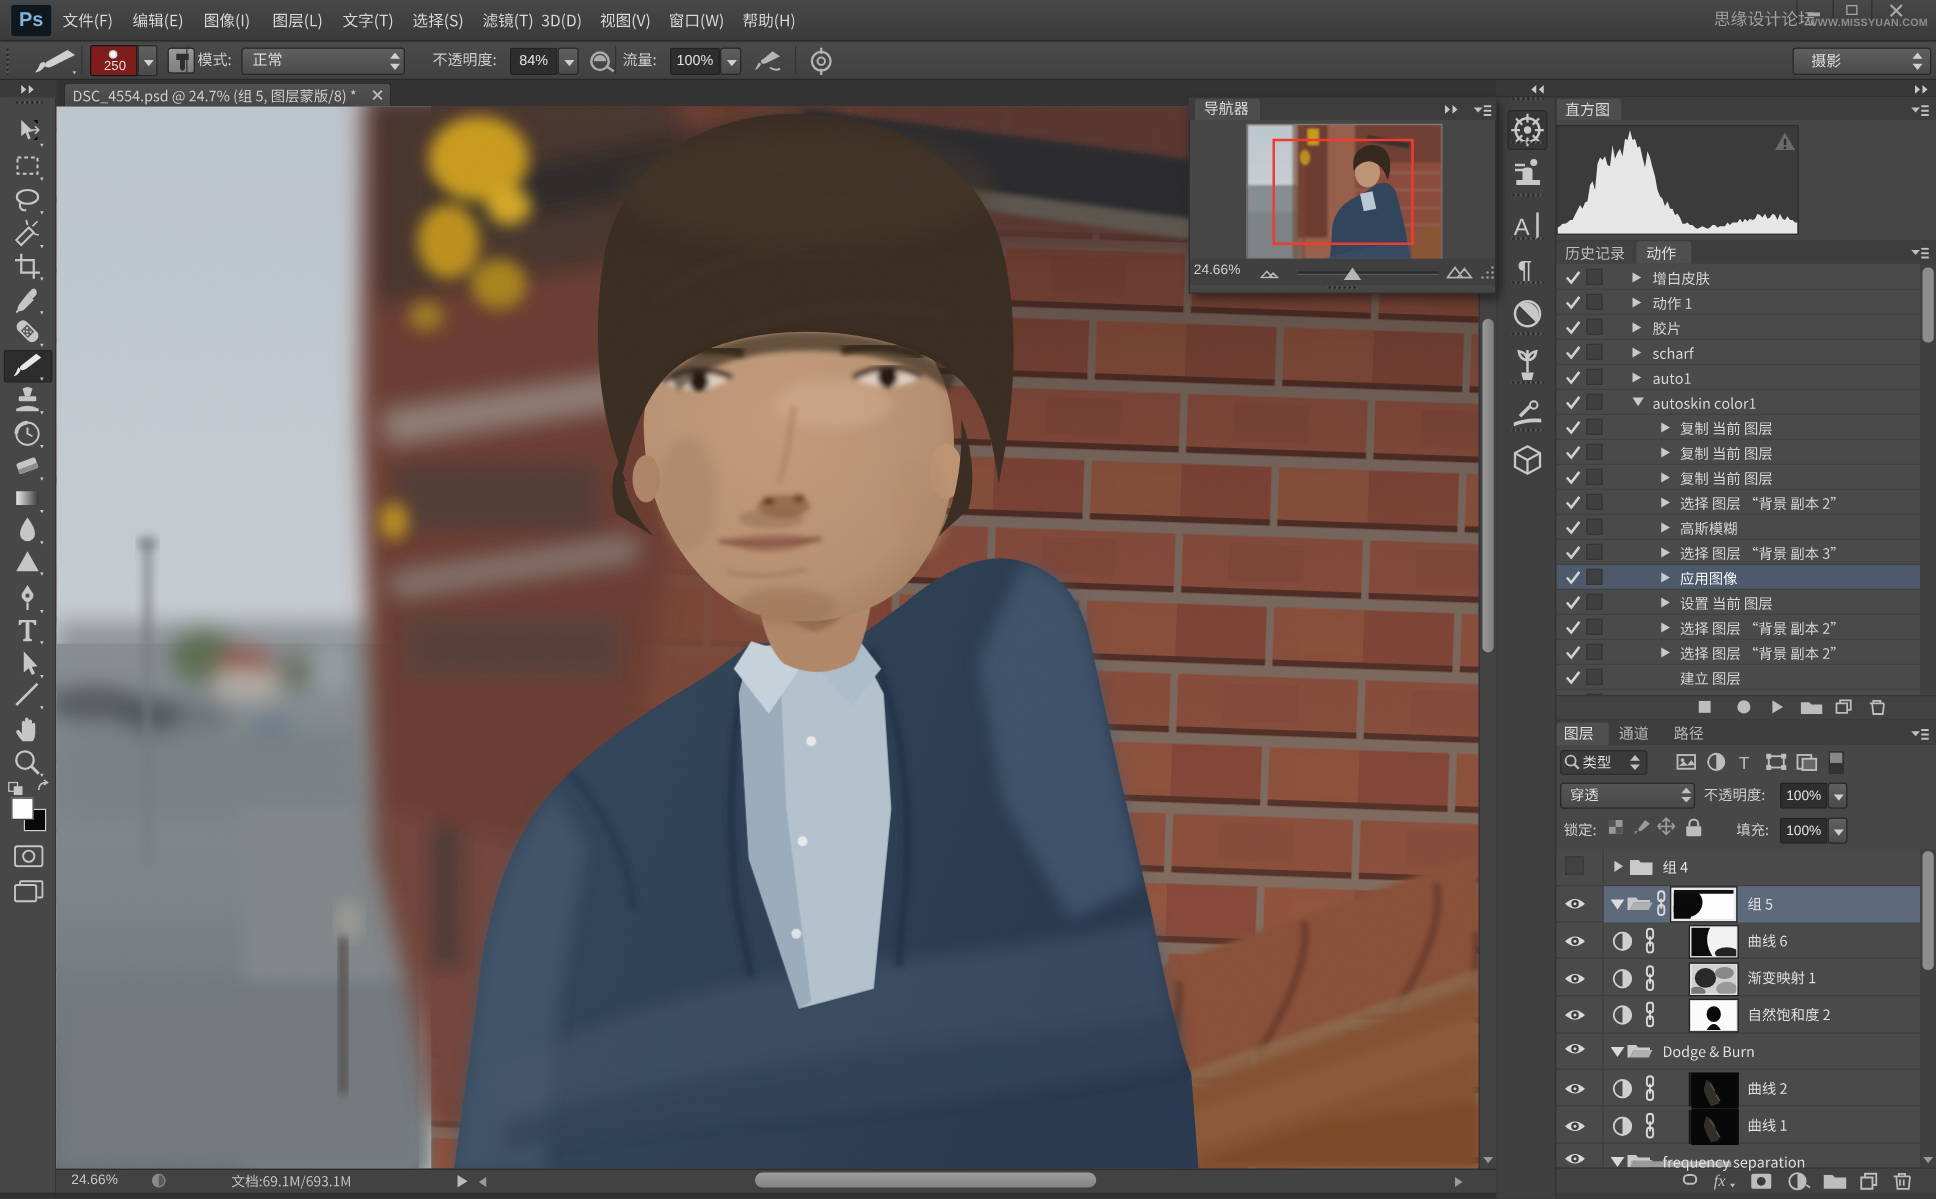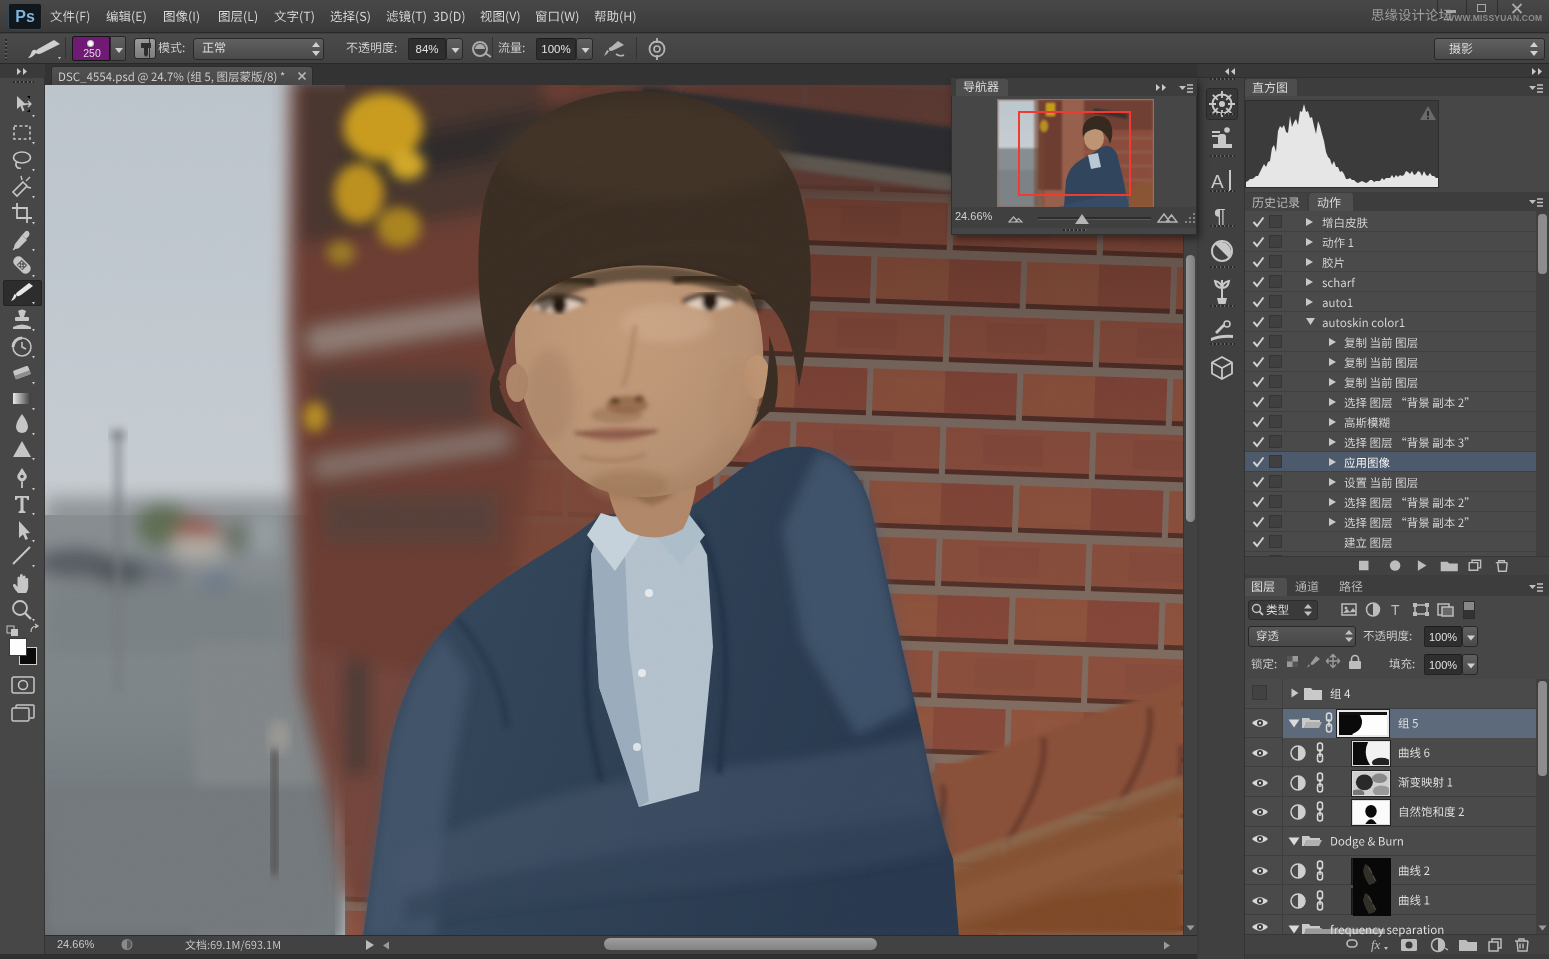--- a/index.html
+++ b/index.html
@@ -27,21 +27,21 @@
 
 <div class="abs" style="left:0;top:34px;width:1549px;height:30px;background:linear-gradient(#4a4a4a,#414141);border-bottom:1px solid #282828"></div>
 <div class="abs gripv" style="left:4px;top:38px;width:4px;height:22px"></div>
 
 <svg class="abs" style="left:24px;top:38px" width="40" height="22" viewBox="0 0 40 22">
 <path d="M30 2 L36 6 L18 15 Q14 17 12 15 Q11 13 14 11 Z" fill="#cfcfcf"></path>
 <path d="M12 15 Q8 20 4 20 Q7 17 8 13 Q10 11 12 12 Z" fill="#cfcfcf"></path>
 <path d="M34 19 l3 0 l-1.5 2.5 Z" fill="#bdbdbd"></path>
 </svg>
 <div class="abs" style="left:65px;top:37px;width:1px;height:22px;background:#333"></div>
-<div class="abs" style="left:72px;top:36px;width:38px;height:25px;background:#701a75;border:1px solid #161616;border-radius:2px 0 0 2px">
+<div class="abs" style="left:72px;top:36px;width:38px;height:25px;background:#7f1d1d;border:1px solid #161616;border-radius:2px 0 0 2px">
  <div class="abs" style="left:14px;top:3px;width:7px;height:7px;border-radius:50%;background:radial-gradient(circle,#fff 30%,#bbb 70%,#777)"></div>
  <div class="abs" style="left:0;top:10px;width:38px;text-align:center;color:#dedede;font-size:10.5px">250</div>
 </div>
 <div class="ctl abs" style="left:110px;top:36px;width:16px;height:25px;border-radius:0 2px 2px 0">
  <svg width="16" height="25">
       <path d="M4 11 l8 0 l-4 5 Z" fill="#d0d0d0"></path>
     </svg></div>
 <div class="ctl abs" style="left:134px;top:38px;width:22px;height:21px;background:linear-gradient(#9a9a9a,#7d7d7d)">
  <svg width="22" height="21" viewBox="0 0 22 21">
       <path d="M6 4 h10 v5 h-3 v7 h-4 v-7 h-3 Z" fill="#2e2e2e"></path>

